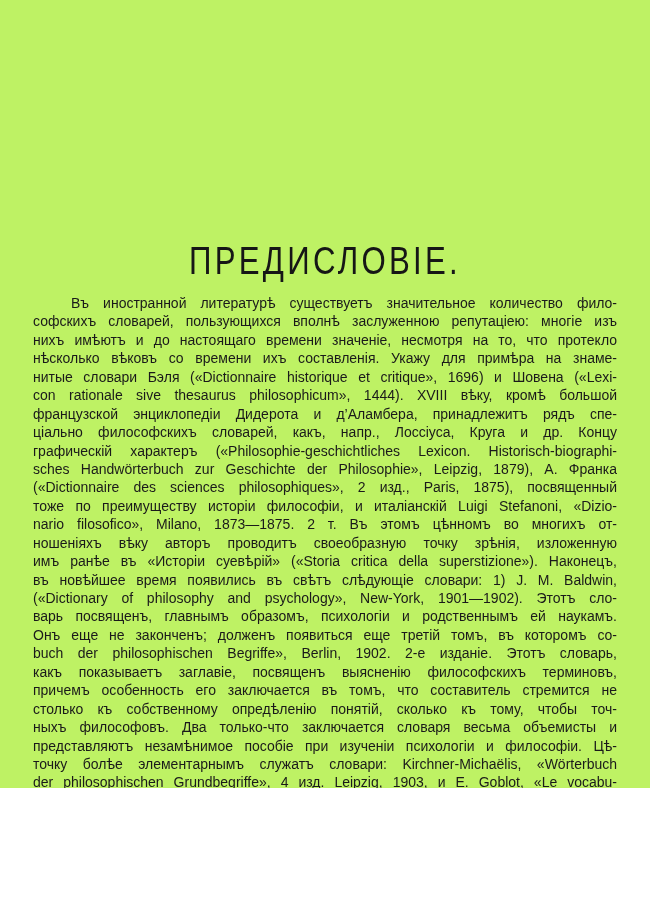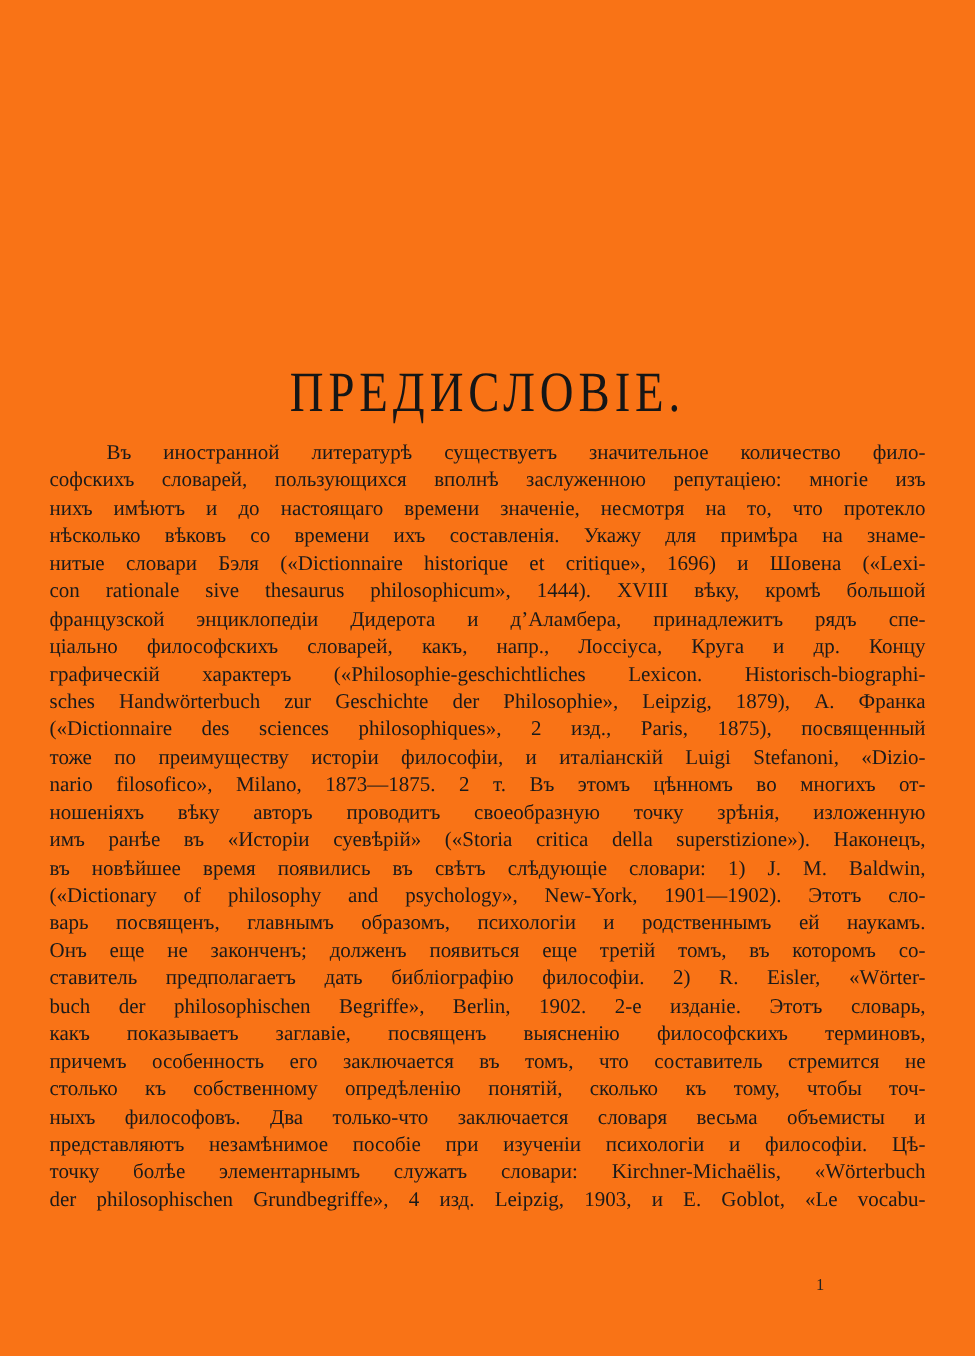--- a/index.html
+++ b/index.html
@@ -3,25 +3,25 @@
 <meta charset="utf-8">
 <style>
   html, body {
     margin: 0;
     padding: 0;
     background: #ffffff;
   }
   .page {
     position: relative;
     width: 650px;
-    height: 904px;
+    height: 788px;
     margin: 0 auto;
-    background: #f97316;
+    background: #bef264;
     color: #1a1a1a;
-    font-family: Liberation Serif, serif;
+    font-family: Liberation Sans, sans-serif;
     overflow: hidden;
   }
   .title {
     position: absolute;
     top: 240px;
     left: 0;
     right: 0;
     margin: 0;
     text-align: center;
     font-size: 38px;
@@ -77,21 +77,20 @@
       <div class="line">sches Handwörterbuch zur Geschichte der Philosophie», Leipzig, 1879), А. Франка</div>
       <div class="line">(«Dictionnaire des sciences philosophiques», 2 изд., Paris, 1875), посвященный</div>
       <div class="line">тоже по преимуществу исторіи философіи, и италіанскій Luigi Stefanoni, «Dizio-</div>
       <div class="line">nario filosofico», Milano, 1873—1875. 2 т. Въ этомъ цѣнномъ во многихъ от-</div>
       <div class="line">ношеніяхъ вѣку авторъ проводитъ своеобразную точку зрѣнія, изложенную</div>
       <div class="line">имъ ранѣе въ «Исторіи суевѣрій» («Storia critica della superstizione»). Наконецъ,</div>
       <div class="line">въ новѣйшее время появились въ свѣтъ слѣдующіе словари: 1) J. M. Baldwin,</div>
       <div class="line">(«Dictionary of philosophy and psychology», New-York, 1901—1902). Этотъ сло-</div>
       <div class="line">варь посвященъ, главнымъ образомъ, психологіи и родственнымъ ей наукамъ.</div>
       <div class="line">Онъ еще не законченъ; долженъ появиться еще третій томъ, въ которомъ со-</div>
-      <div class="line">ставитель предполагаетъ дать библіографію философіи. 2) R. Eisler, «Wörter-</div>
       <div class="line">buch der philosophischen Begriffe», Berlin, 1902. 2-е изданіе. Этотъ словарь,</div>
       <div class="line">какъ показываетъ заглавіе, посвященъ выясненію философскихъ терминовъ,</div>
       <div class="line">причемъ особенность его заключается въ томъ, что составитель стремится не</div>
       <div class="line">столько къ собственному опредѣленію понятій, сколько къ тому, чтобы точ-</div>
       <div class="line">ныхъ философовъ. Два только-что заключается словаря весьма объемисты и</div>
       <div class="line">представляютъ незамѣнимое пособіе при изученіи психологіи и философіи. Цѣ-</div>
       <div class="line">точку болѣе элементарнымъ служатъ словари: Kirchner-Michaëlis, «Wörterbuch</div>
       <div class="line">der philosophischen Grundbegriffe», 4 изд. Leipzig, 1903, и E. Goblot, «Le vocabu-</div>
     </div>
 

